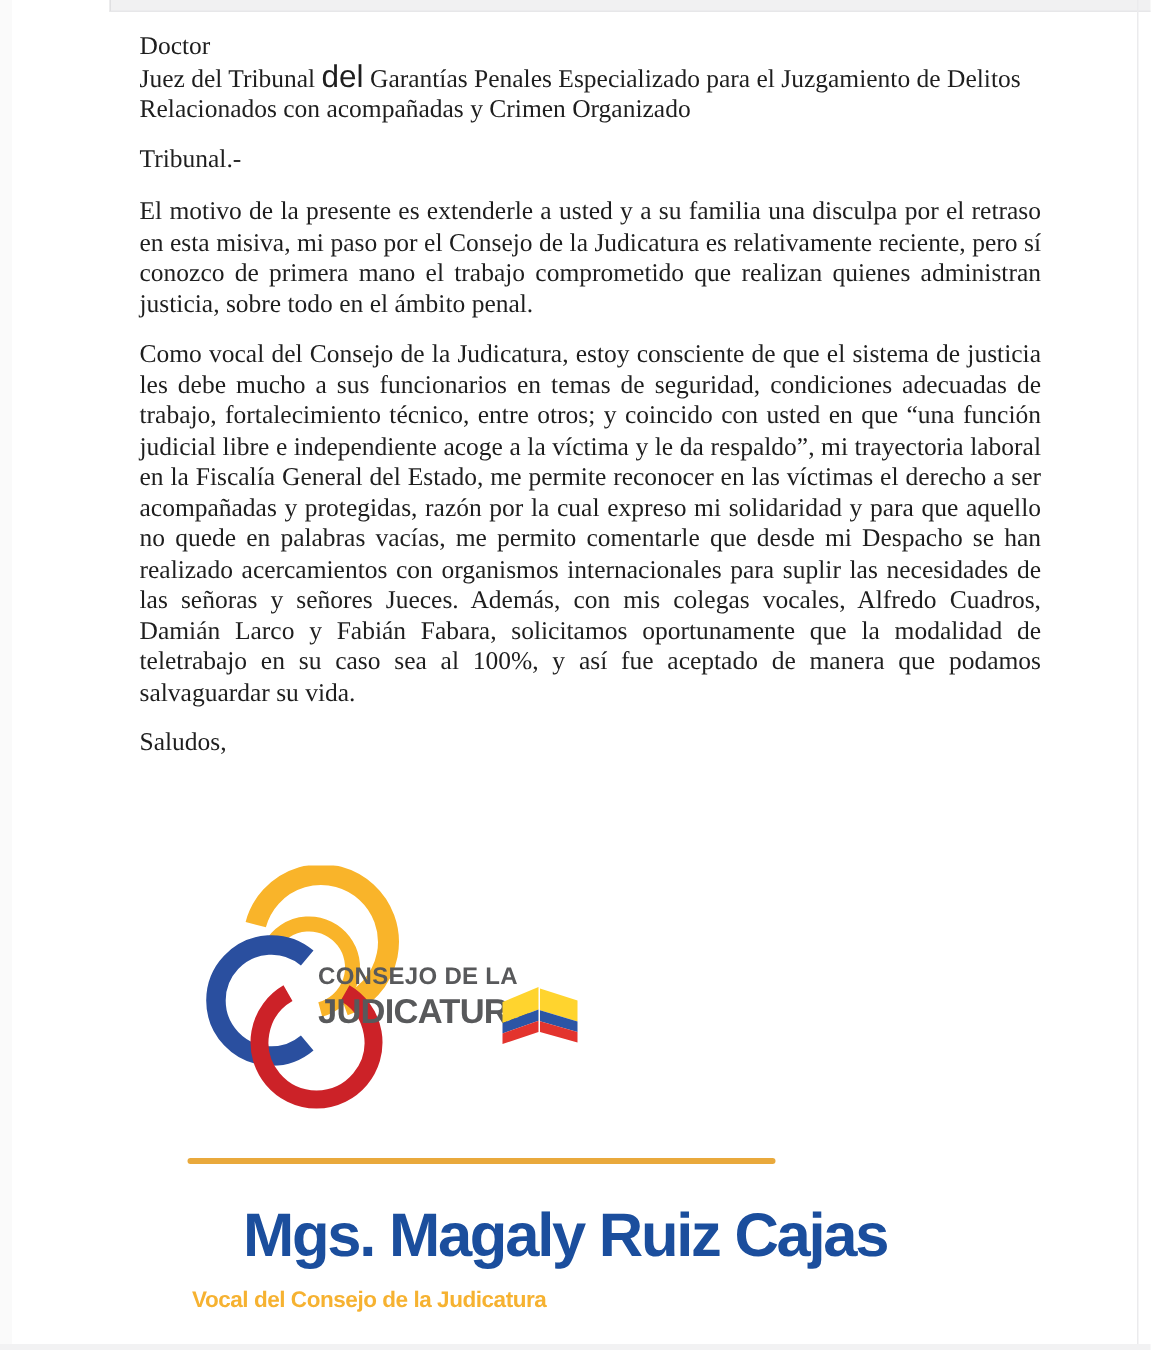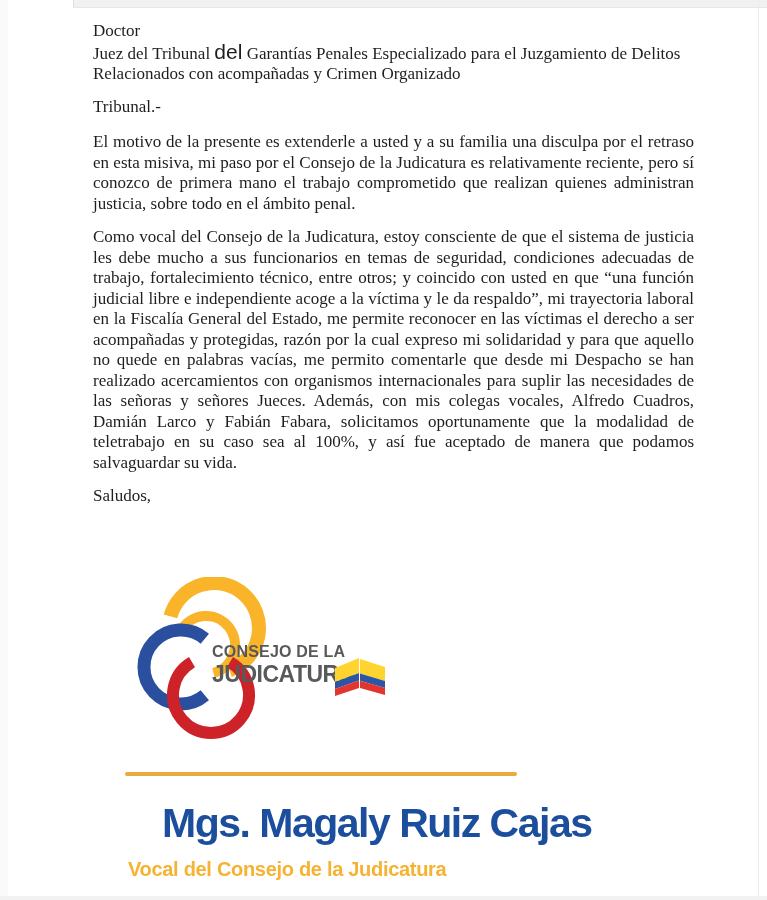--- a/index.html
+++ b/index.html
@@ -36,21 +36,21 @@
   .flag{position:absolute;left:196px;top:77px;}
 
   
   .sig-divider{position:absolute;left:125px;top:772px;width:392px;height:4px;
     background:#e9a93c;border-radius:2px;}
   .sig-name{position:absolute;left:126px;top:800px;color:#1b4e9d;
     font-family:"Liberation Sans", sans-serif;font-weight:bold;
     font-size:41px;letter-spacing:-1.5px;white-space:nowrap;margin-left:36px;}
   .sig-title{position:absolute;left:128px;top:858px;color:#f6b231;
     font-family:"Liberation Sans", sans-serif;font-weight:bold;
-    font-size:20px;letter-spacing:-0.3px;white-space:nowrap;}
+    font-size:15px;letter-spacing:-0.3px;white-space:nowrap;}
 </style>
 </head>
 <body>
 
 <div class="edge-left"></div>
 <div class="edge-top"></div>
 <div class="edge-right"></div>
 <div class="edge-bottom"></div>
 
 <div class="content">

